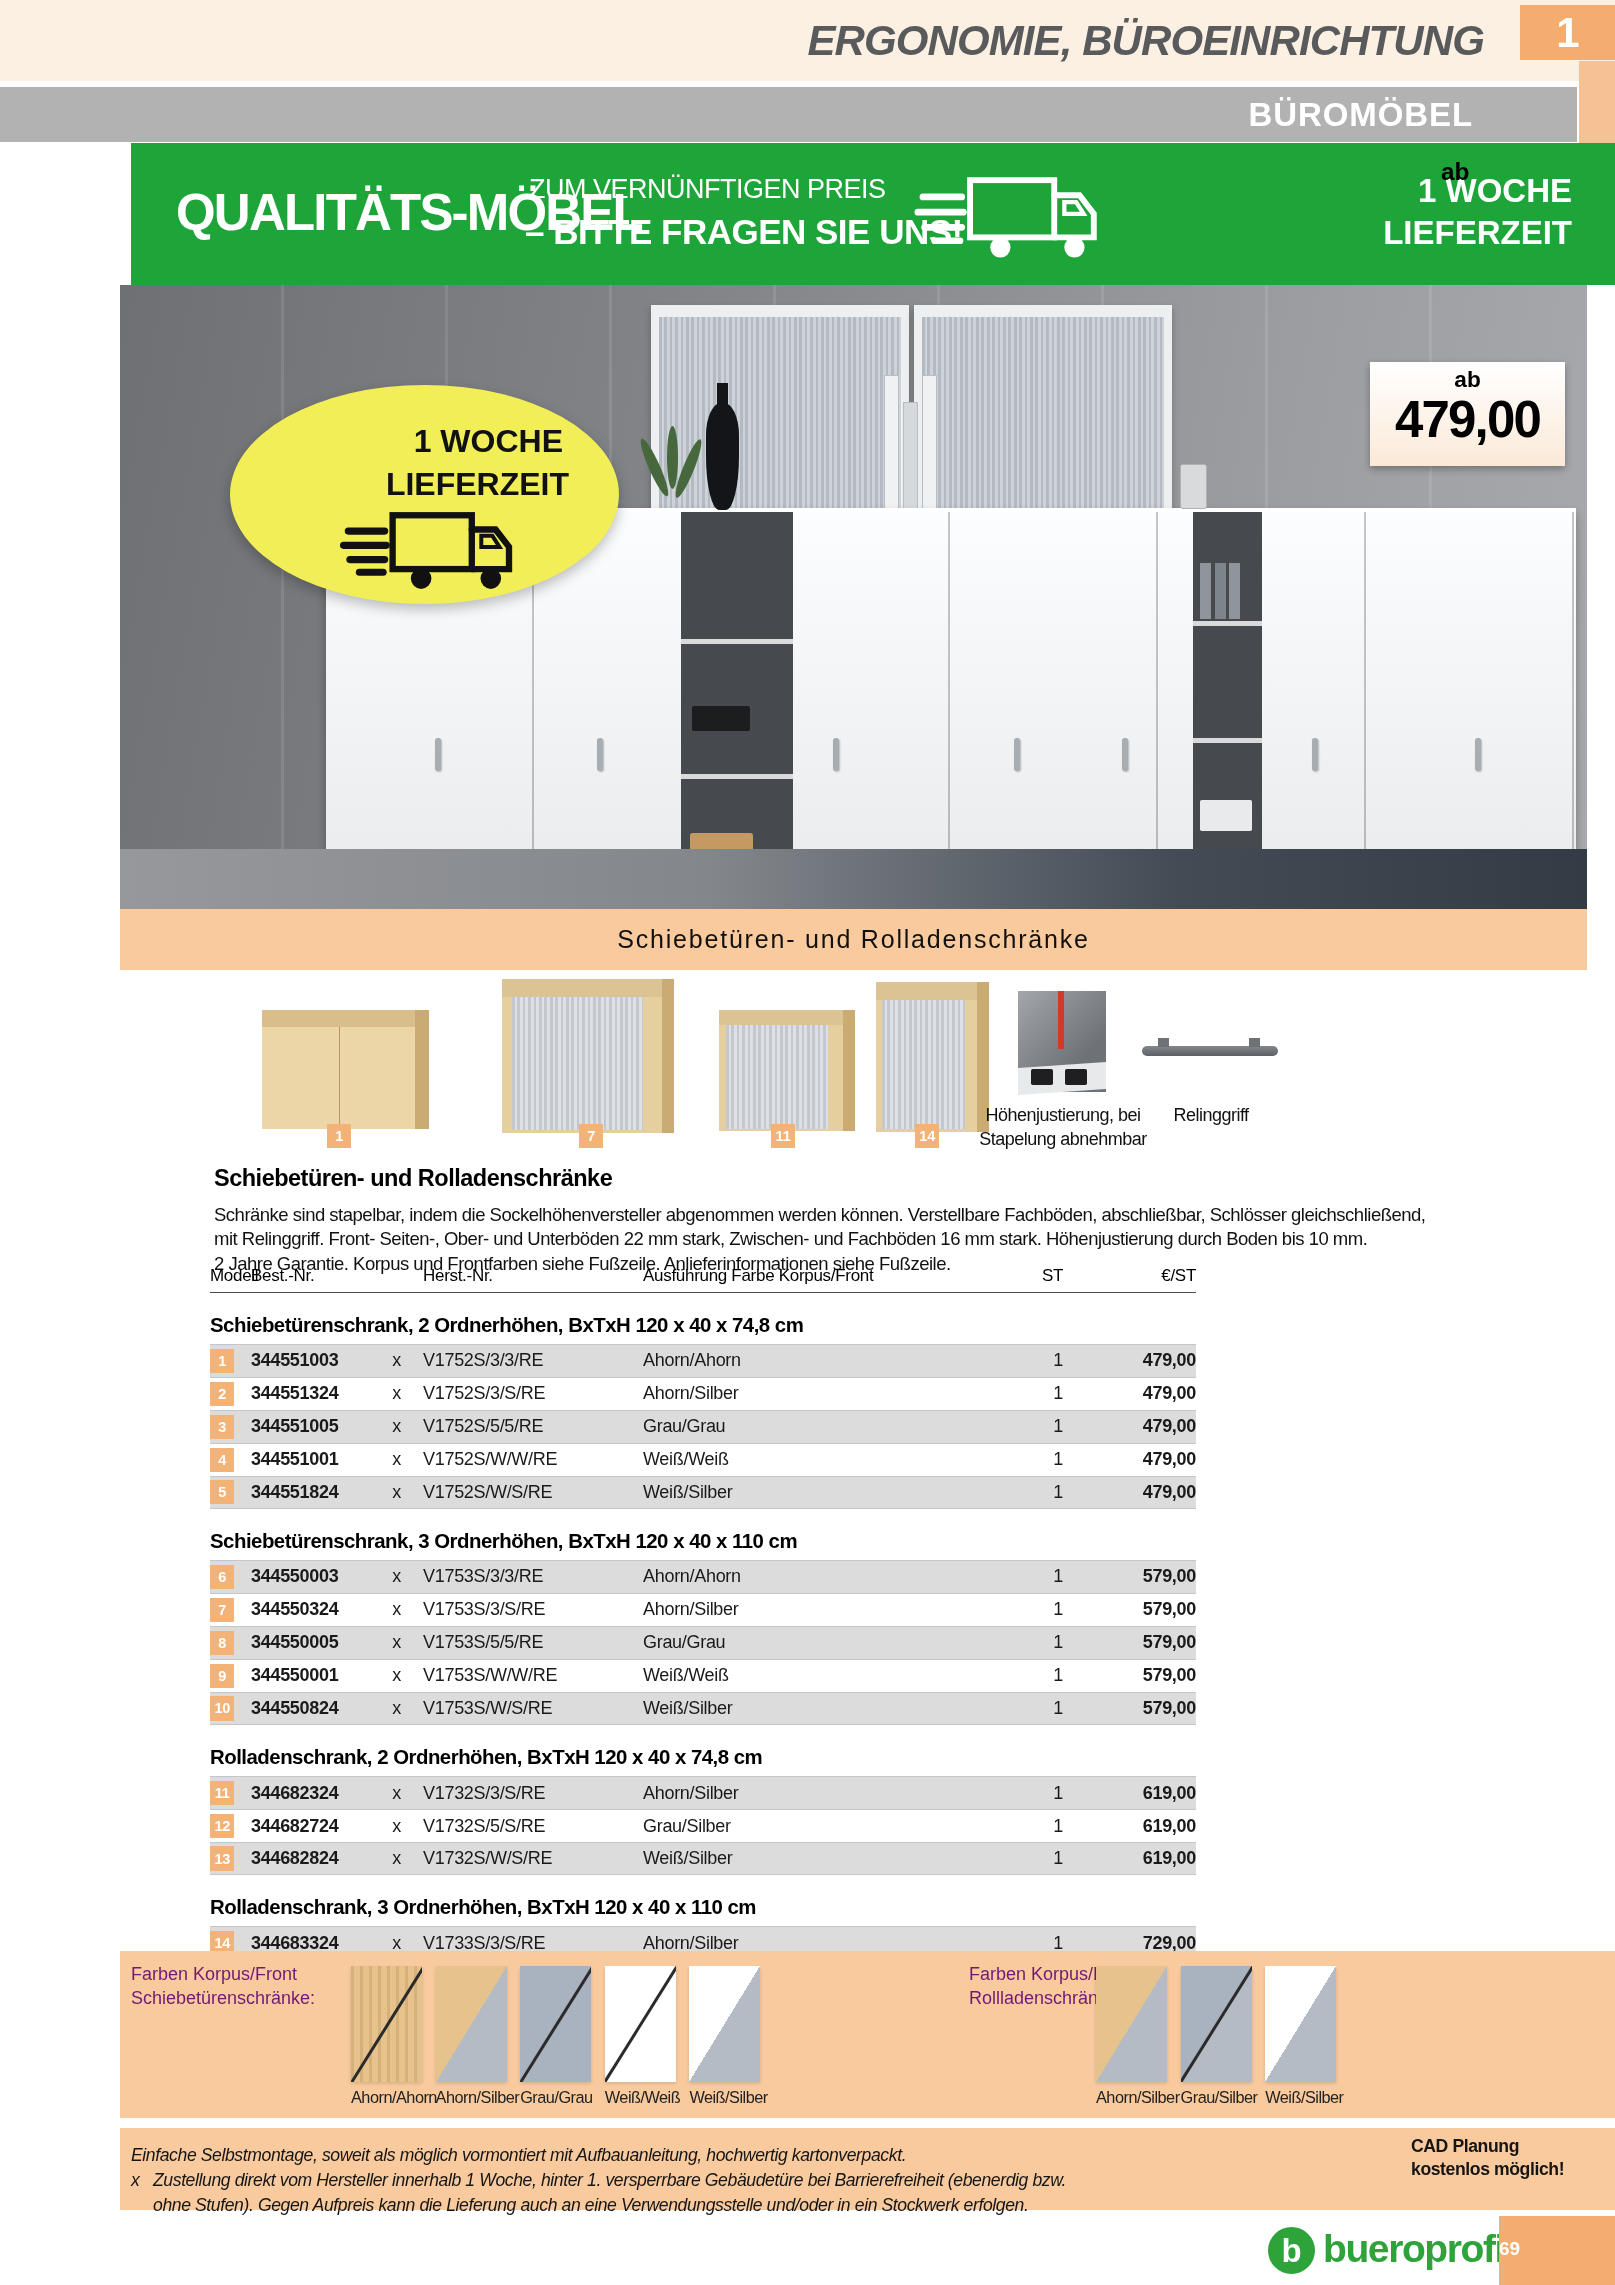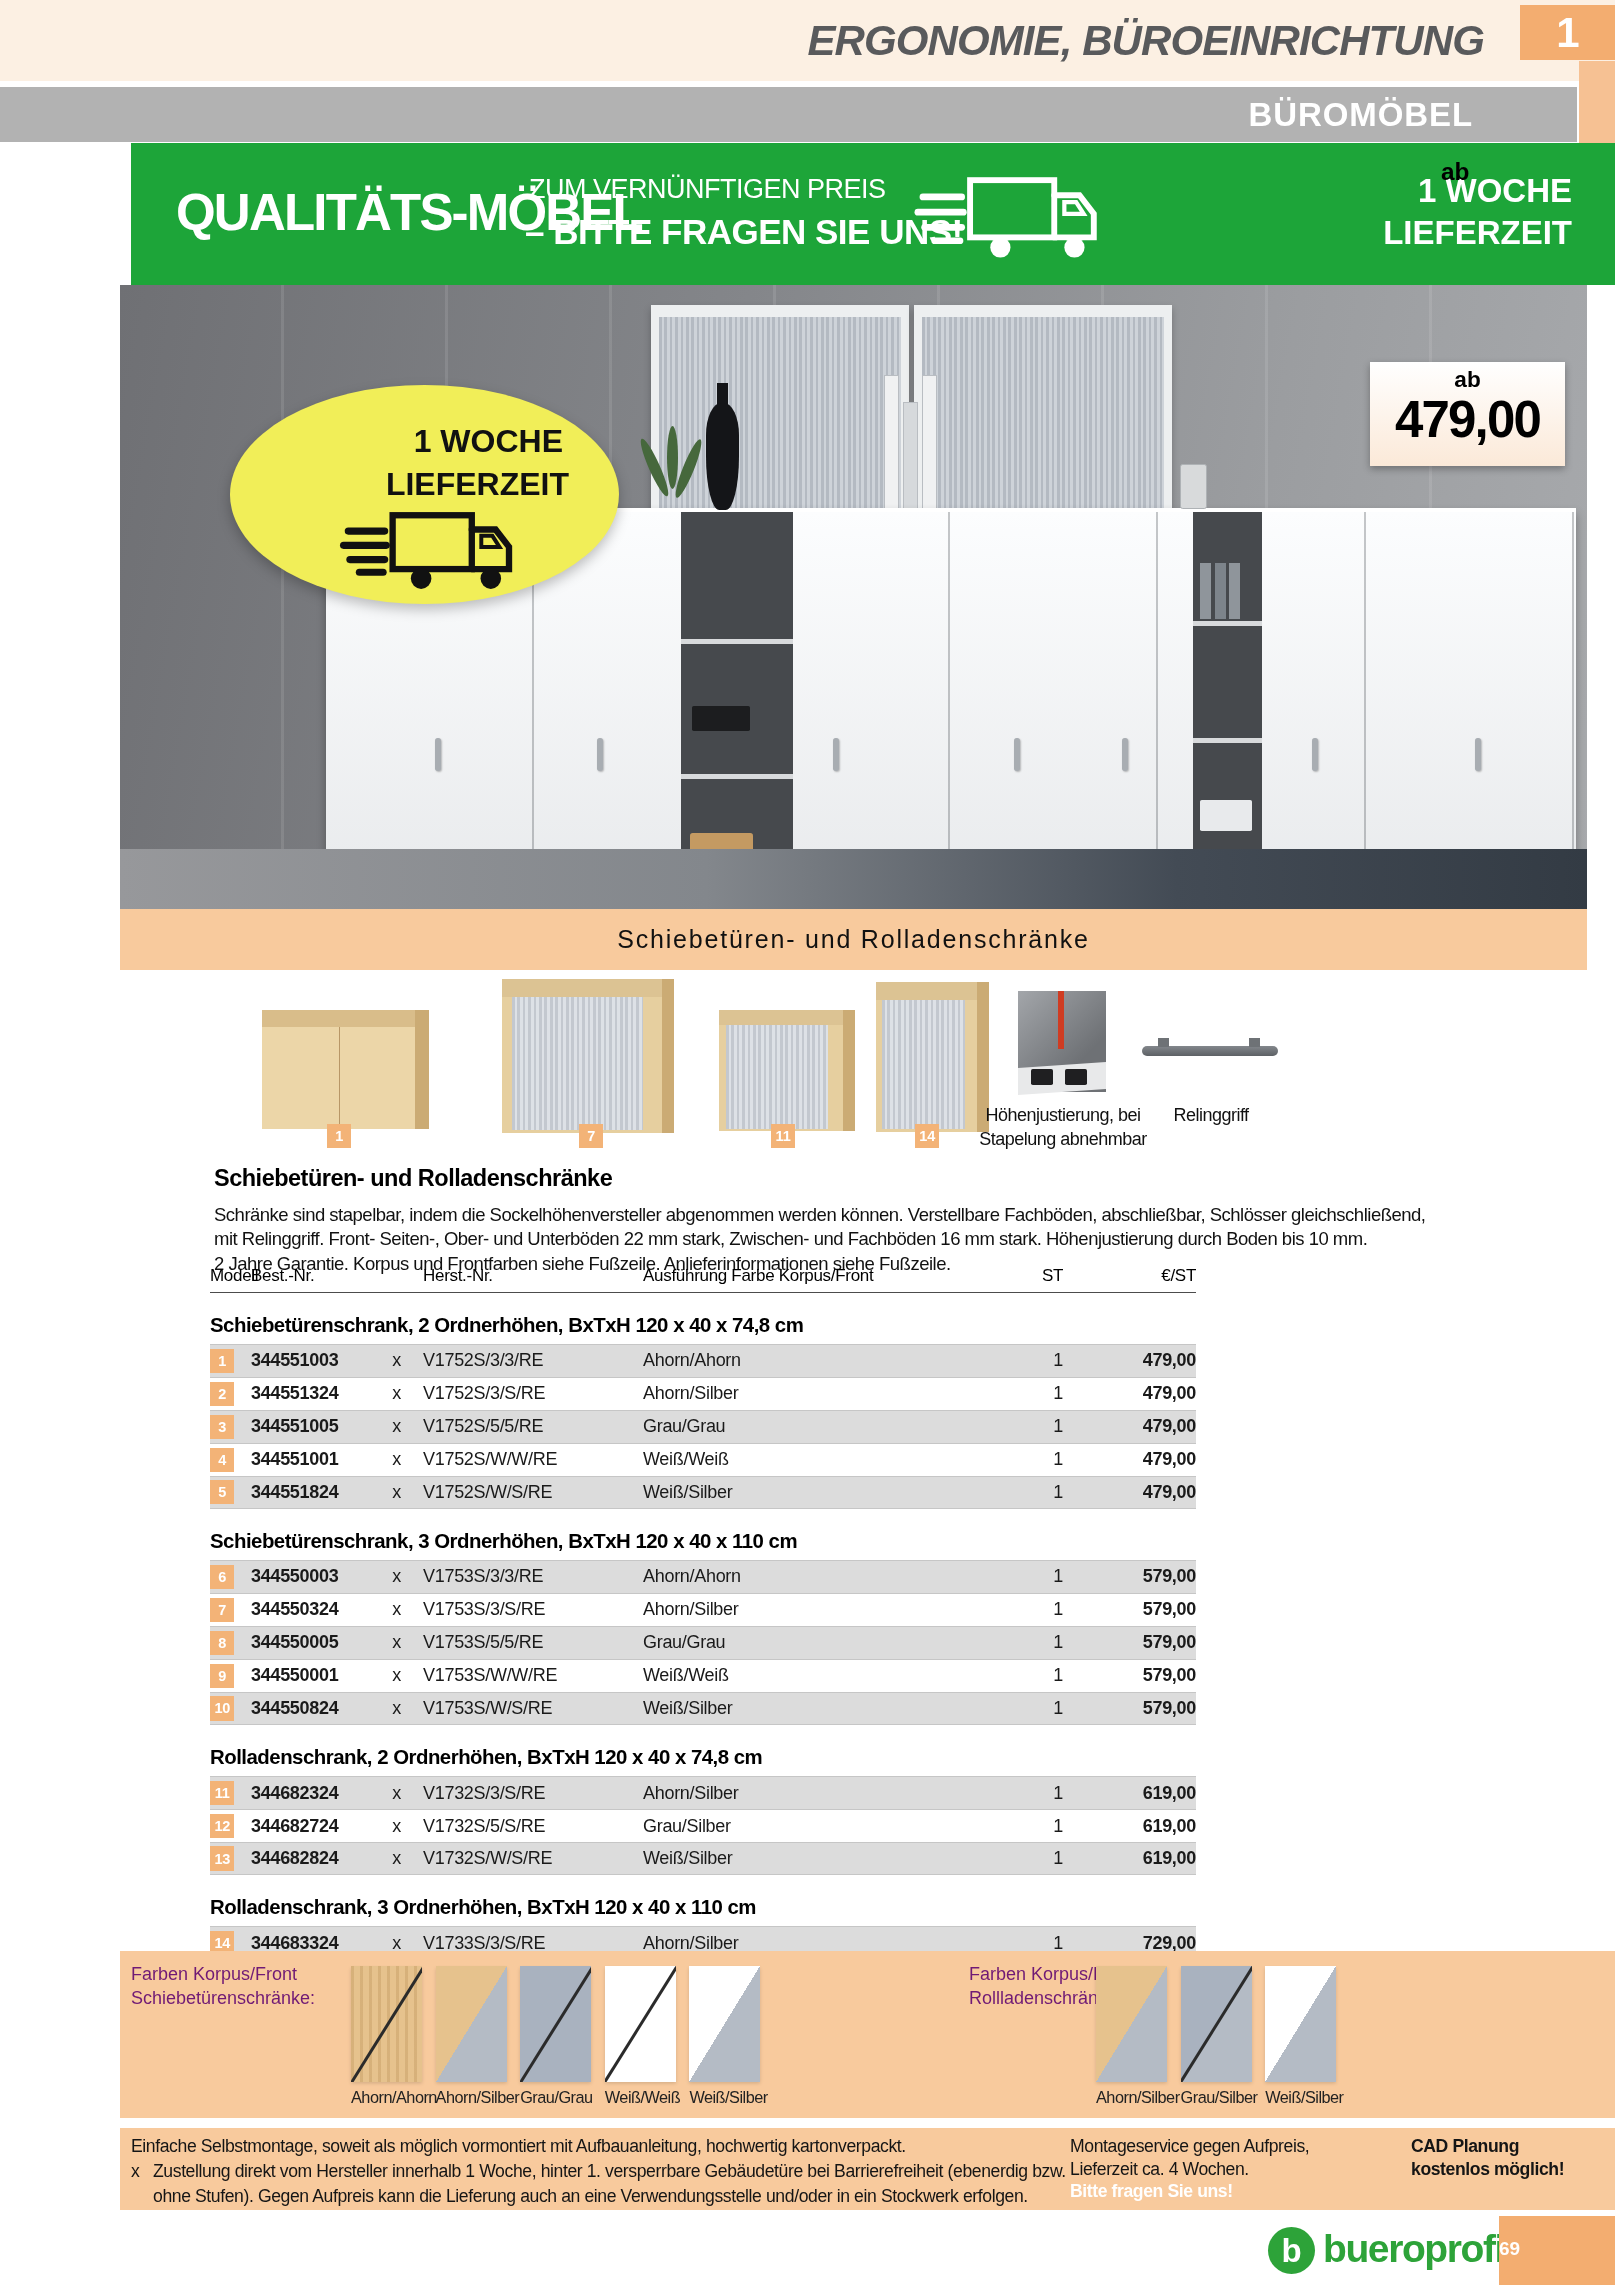--- a/index.html
+++ b/index.html
@@ -114,21 +114,21 @@
   .legend-label{position:absolute;font-size:18px;line-height:24.4px;color:#701a75;}
   .sw-row{position:absolute;display:flex;gap:13.6px;}
   .swatch{position:relative;width:71px;}
   .sw-box{position:relative;width:71px;height:116px;overflow:hidden;box-shadow:0 1.8px 3.6px rgba(0,0,0,.15);}
   .sw-line{position:absolute;left:50%;top:50%;width:138px;height:2.7px;background:#2b2b2b;margin-left:-69px;
            transform:rotate(-58deg);}
   .sw-label{margin-top:6.3px;text-align:center;font-size:16.3px;color:#222;letter-spacing:-0.5px;white-space:nowrap;}
 
   
   .footnotes{left:120px;top:2128px;width:1495px;height:82px;background:#f8ca9d;font-size:17.6px;color:#151515;}
-  .fn-left{position:absolute;left:11px;top:6px;line-height:25px;letter-spacing:-0.4px;white-space:nowrap;}
+  .fn-left{position:absolute;left:11px;top:15px;line-height:25px;letter-spacing:-0.4px;white-space:nowrap;font-style:italic;}
   .fn-x{display:inline-block;width:22px;}
   .fn-indent{padding-left:22px;}
   .fn-mid{position:absolute;left:950px;top:7.2px;line-height:22.6px;letter-spacing:-0.4px;}
   .fn-mid .hl{color:#fff;font-weight:bold;}
   .fn-right{position:absolute;left:1291px;top:7.2px;line-height:22.6px;font-weight:bold;letter-spacing:-0.4px;}
 
   
   .bb-text{right:358px;top:2233px;font-size:29px;font-weight:bold;color:#77787b;letter-spacing:-0.5px;}
   .bb-logo-circle{left:1268px;top:2227px;width:47px;height:47px;border-radius:50%;background:#2da339;
                   display:flex;align-items:center;justify-content:center;color:#fff;font-size:33px;font-weight:bold;}
@@ -544,25 +544,20 @@
         </div>
       </div>
   </div>
 
   <div class="abs footnotes">
     <div class="fn-left">
       <div>Einfache Selbstmontage, soweit als möglich vormontiert mit Aufbauanleitung, hochwertig kartonverpackt.</div>
       <div><span class="fn-x">x</span><span>Zustellung direkt vom Hersteller innerhalb 1 Woche, hinter 1. versperrbare Gebäudetüre bei Barrierefreiheit (ebenerdig bzw.</span></div>
       <div class="fn-indent">ohne Stufen). Gegen Aufpreis kann die Lieferung auch an eine Verwendungsstelle und/oder in ein Stockwerk erfolgen.</div>
     </div>
-    <div class="fn-mid">
-      <div>Montageservice gegen Aufpreis,</div>
-      <div>Lieferzeit ca. 4 Wochen.</div>
-      <div class="hl">Bitte fragen Sie uns!</div>
-    </div>
     <div class="fn-right">
       <div>CAD Planung</div>
       <div>kostenlos möglich!</div>
     </div>
   </div>
 
   <div class="abs bb-logo-circle">b</div>
   <div class="abs bb-brand">bueroprofi.at</div>
   <div class="abs bb-pagebox">
     <div class="bb-pagenum">69</div>

